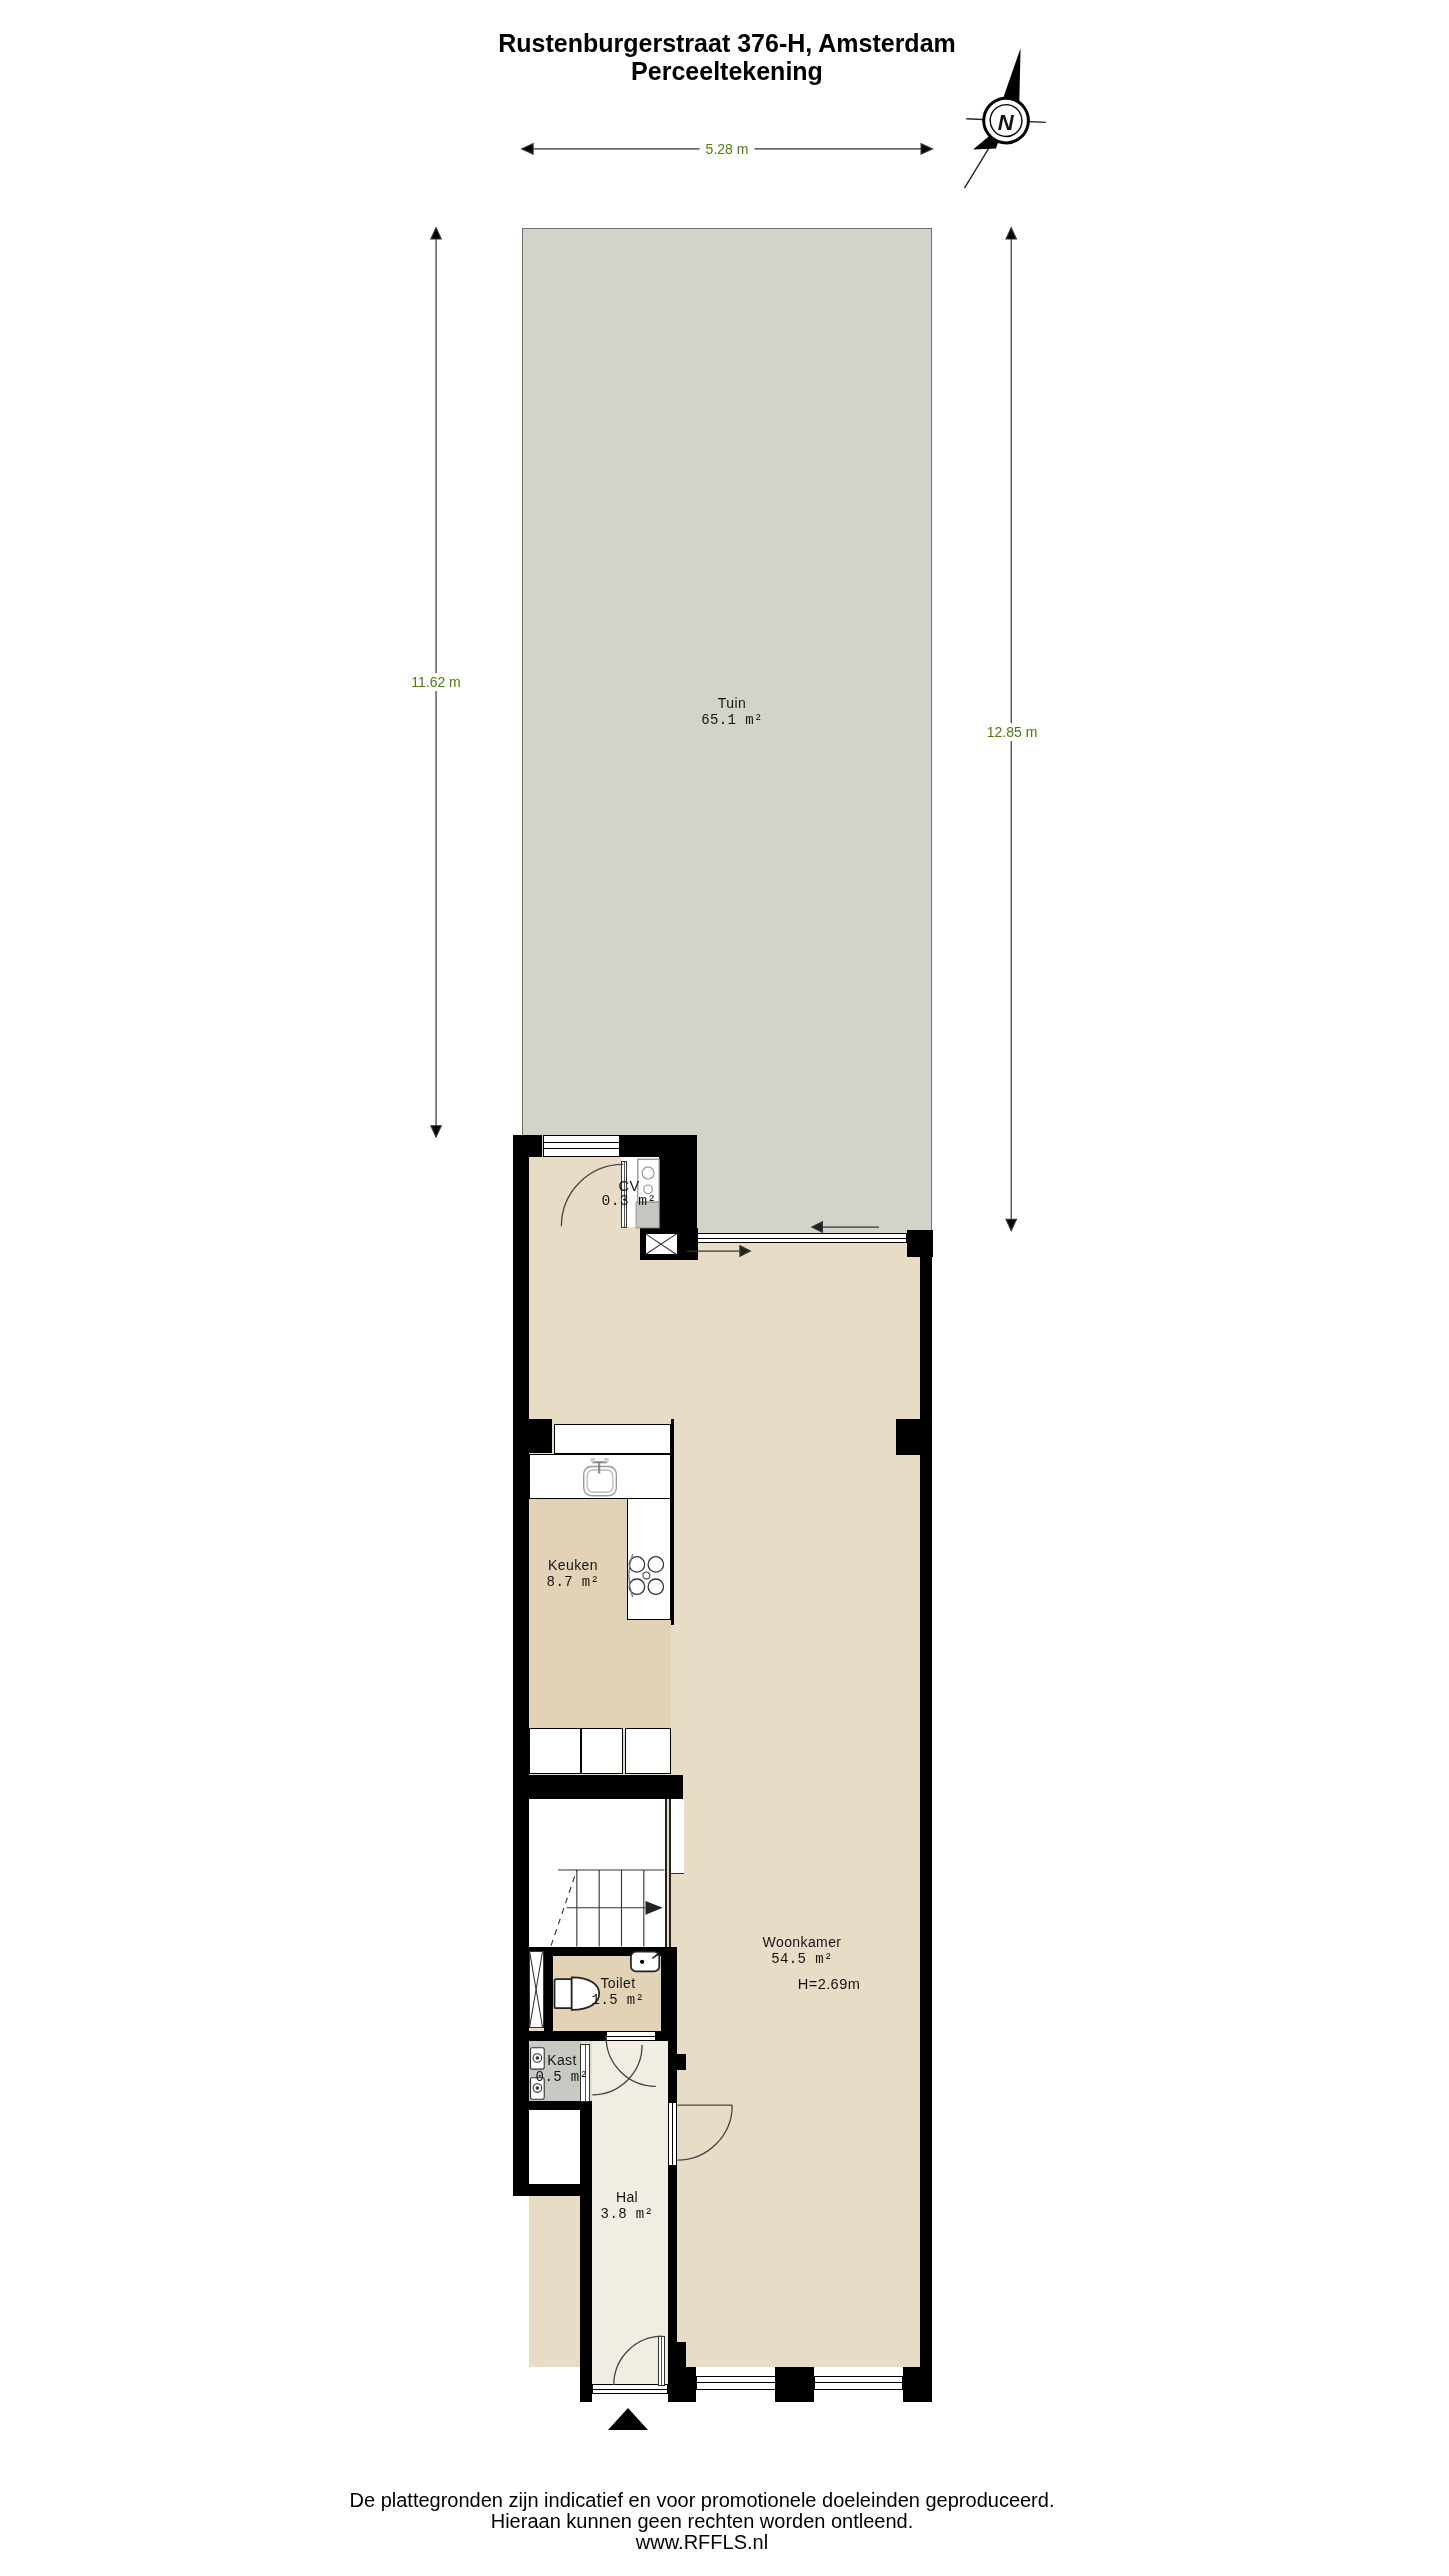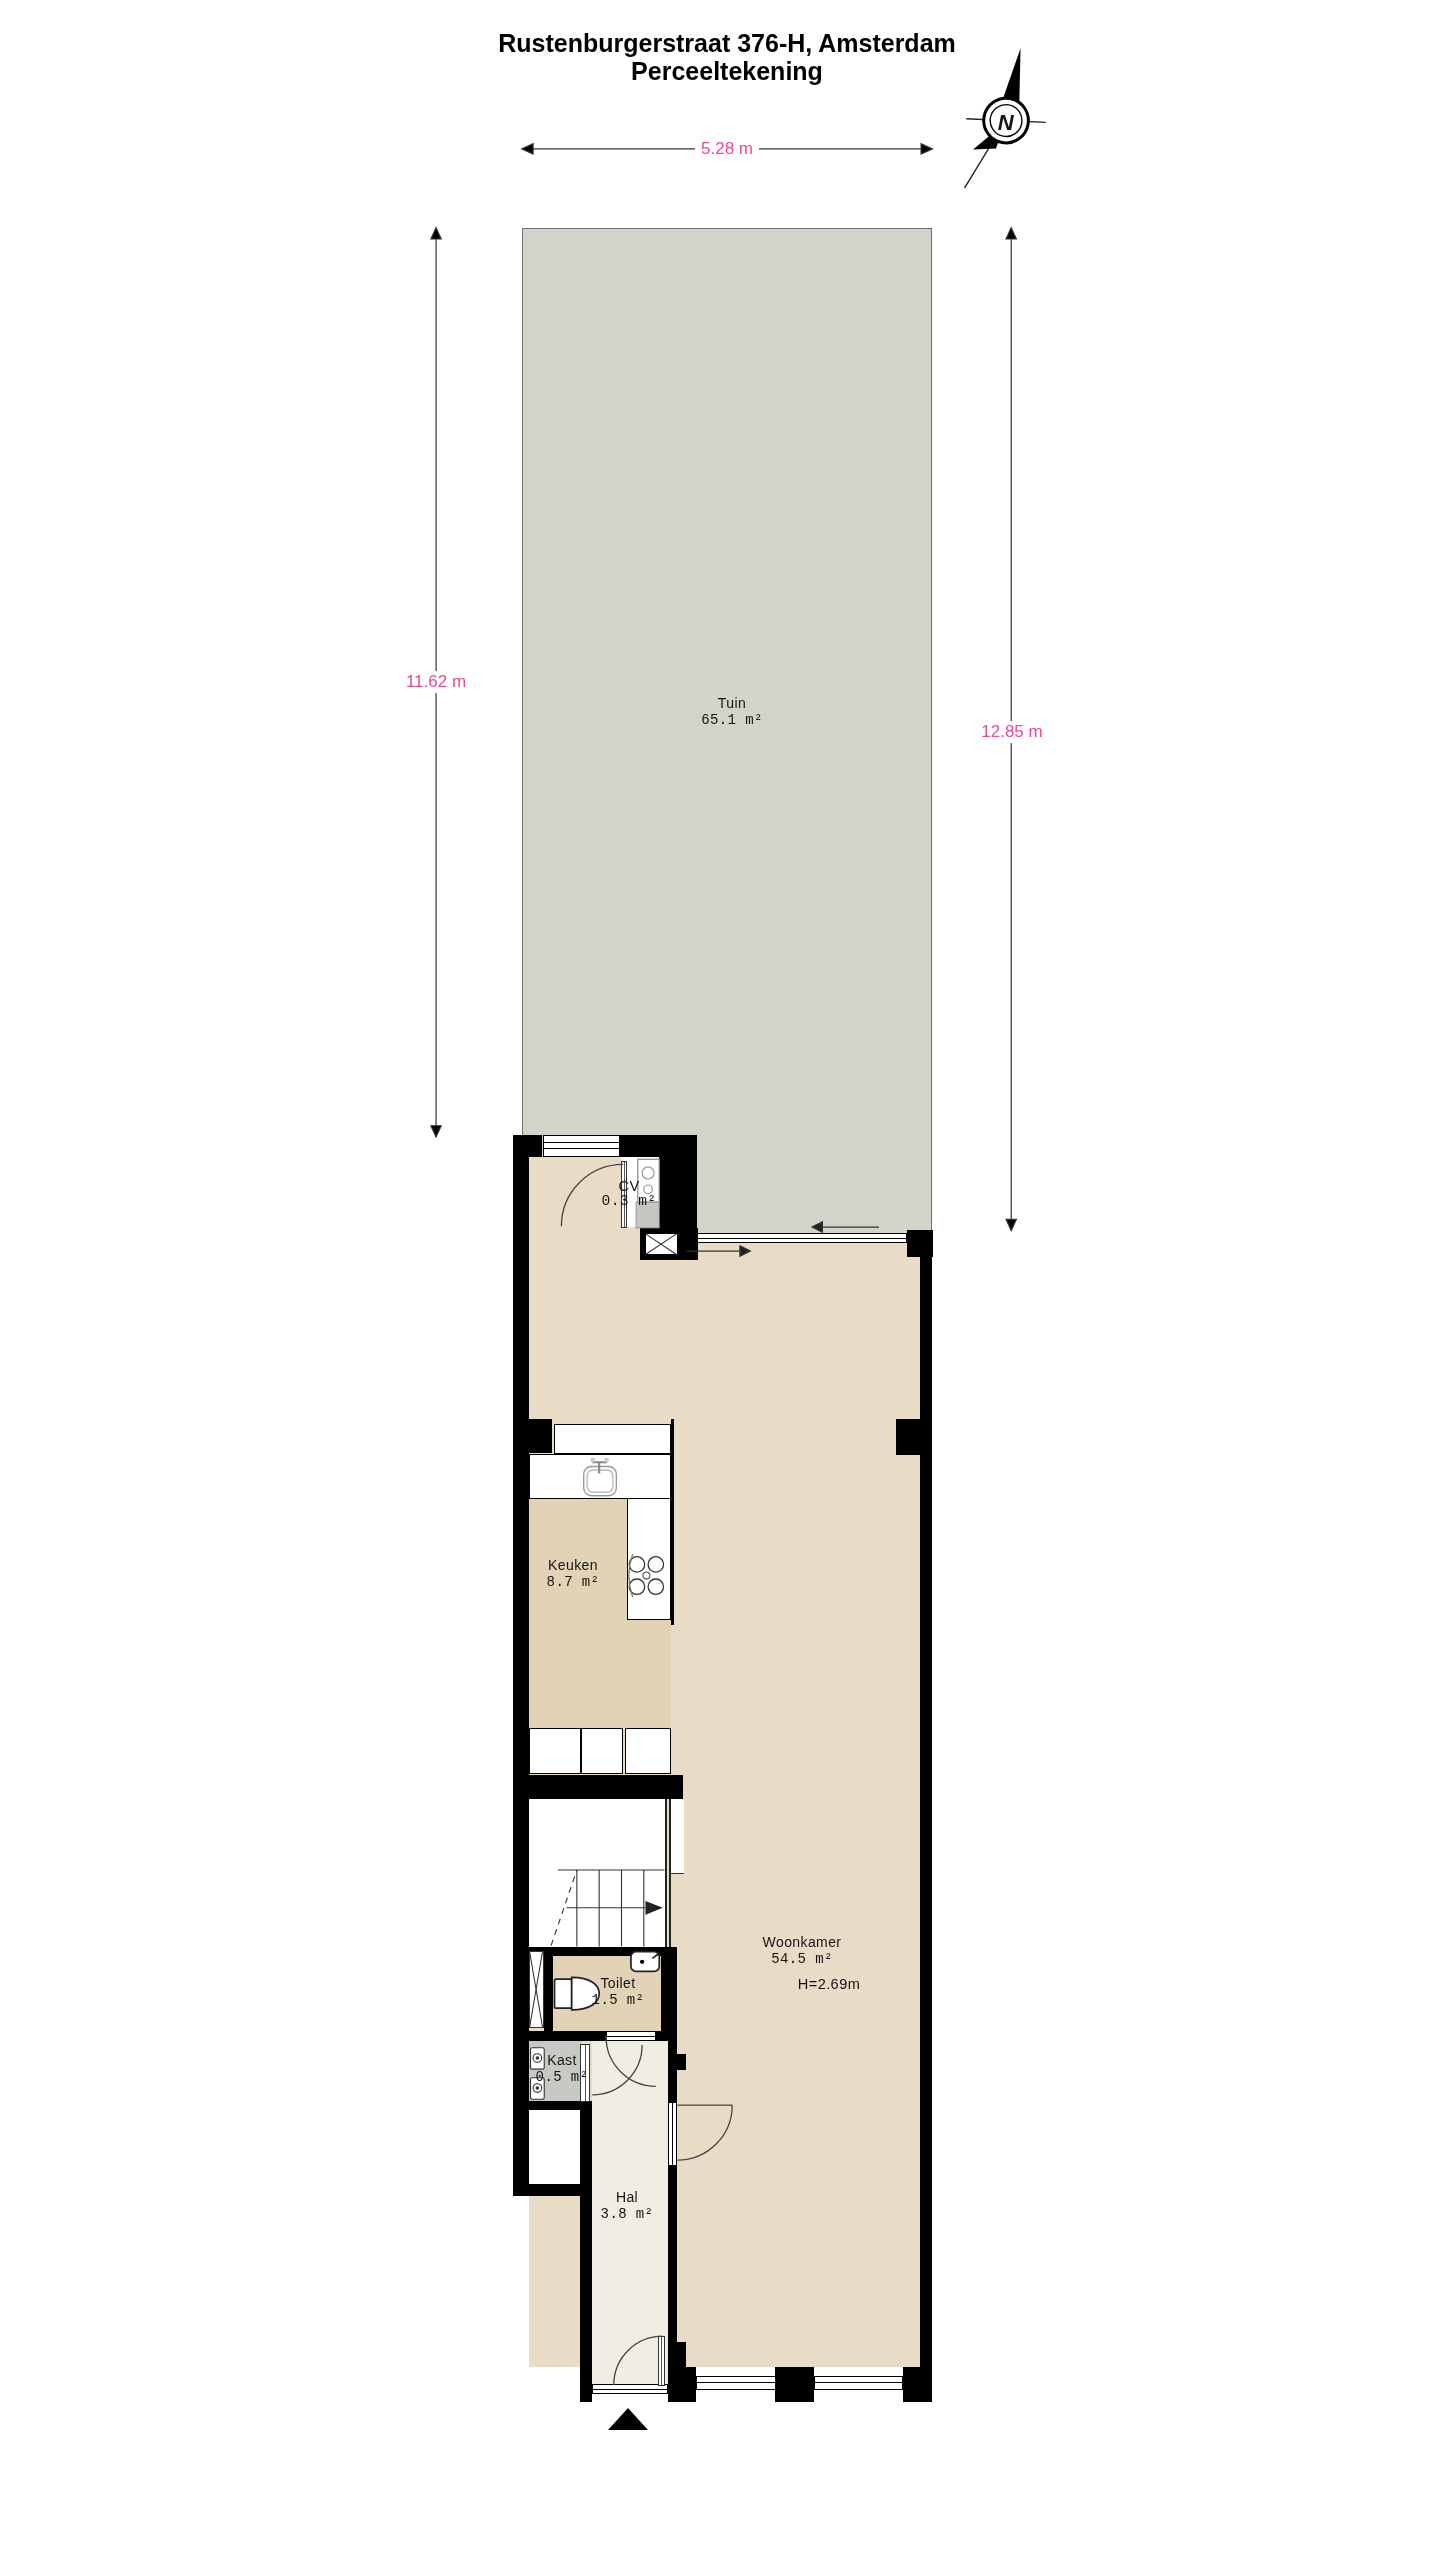--- a/index.html
+++ b/index.html
@@ -17,21 +17,21 @@
   .winh3::before{content:"";position:absolute;left:0;right:0;top:31%;height:0.9px;background:#000;}
   .winh3::after{content:"";position:absolute;left:0;right:0;top:62%;height:0.9px;background:#000;}
   .winv::before{content:"";position:absolute;top:0;bottom:0;left:50%;width:0.9px;margin-left:-0.4px;background:#000;}
   .leaf{position:absolute;background:#fff;border:0.9px solid #333;box-sizing:border-box;}
   .leaf::before{content:"";position:absolute;top:0;bottom:0;left:50%;width:0.9px;margin-left:-0.4px;background:#555;}
   .label{position:absolute;transform:translate(-50%,-50%);text-align:center;white-space:nowrap;
          font-size:14px;letter-spacing:0.4px;color:#141414;line-height:17px;}
   .label .area{display:block;font-family:Liberation Mono, monospace;}
   .small{font-size:14.6px;line-height:14.6px;}
   .dimlabel{position:absolute;transform:translate(-50%,-50%);background:#fff;padding:0.9px 6px;
-            font-size:17px;color:#ec4899;white-space:nowrap;}
+            font-size:14px;color:#4d7c0f;white-space:nowrap;}
   .title{position:absolute;left:727px;top:29px;transform:translateX(-50%);text-align:center;
          font-weight:bold;font-size:25px;line-height:28px;color:#000;white-space:nowrap;}
   .footer{position:absolute;left:702px;top:2490px;transform:translateX(-50%);text-align:center;
           font-size:20px;line-height:21px;color:#000;white-space:nowrap;}
   .triangle{position:absolute;width:0;height:0;border-left:20px solid transparent;
             border-right:20px solid transparent;border-bottom:22px solid #000;}
   svg{position:absolute;left:0;top:0;}
   .garden{position:absolute;background:var(--garden);border:0.9px solid #6f6f6f;box-sizing:border-box;}
 </style>
 </head>
@@ -241,15 +241,20 @@
     <span>Kast</span>
     <span class="area">0.5 m²</span>
   </div>
   <div class="label" style="left:627px;top:2206px;">
     <span>Hal</span>
     <span class="area">3.8 m²</span>
   </div>
 
   <div class="triangle" style="left:608px;top:2408px;"></div>
 
+  <div class="footer">
+    <div>De plattegronden zijn indicatief en voor promotionele doeleinden geproduceerd.</div>
+    <div>Hieraan kunnen geen rechten worden ontleend.</div>
+    <div>www.RFFLS.nl</div>
+  </div>
 
 </div>
 
 
 </body></html>

